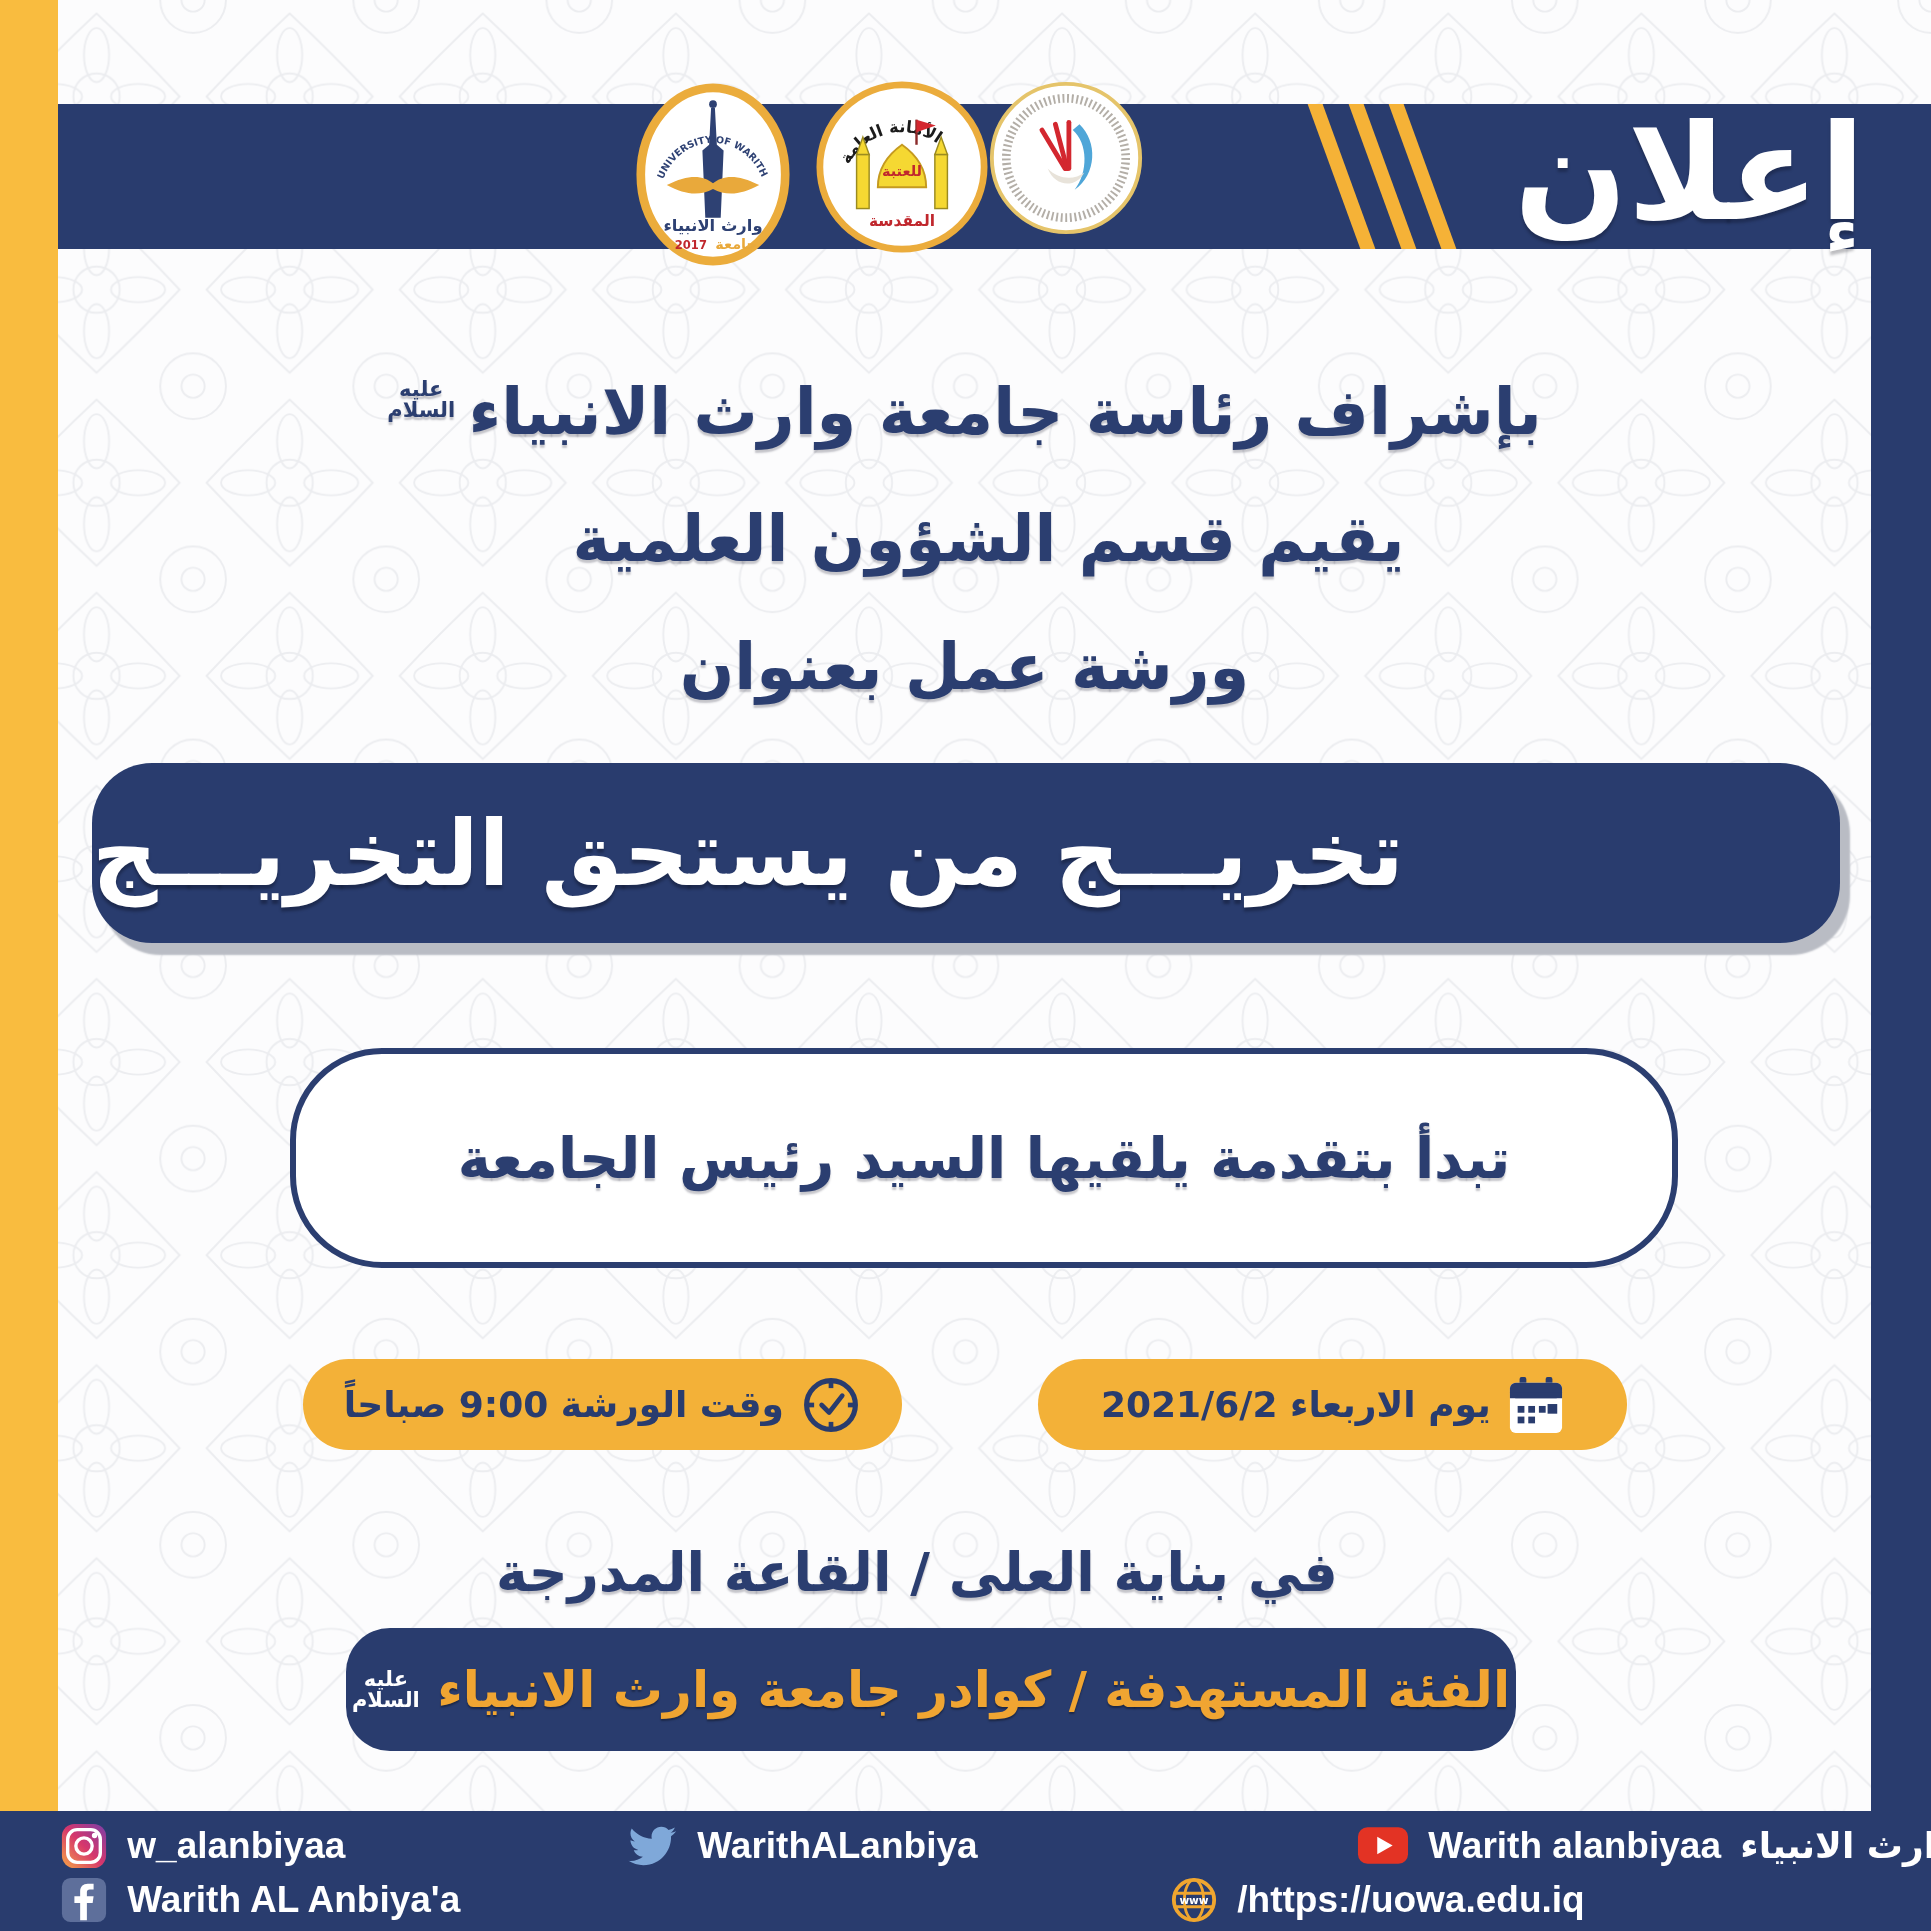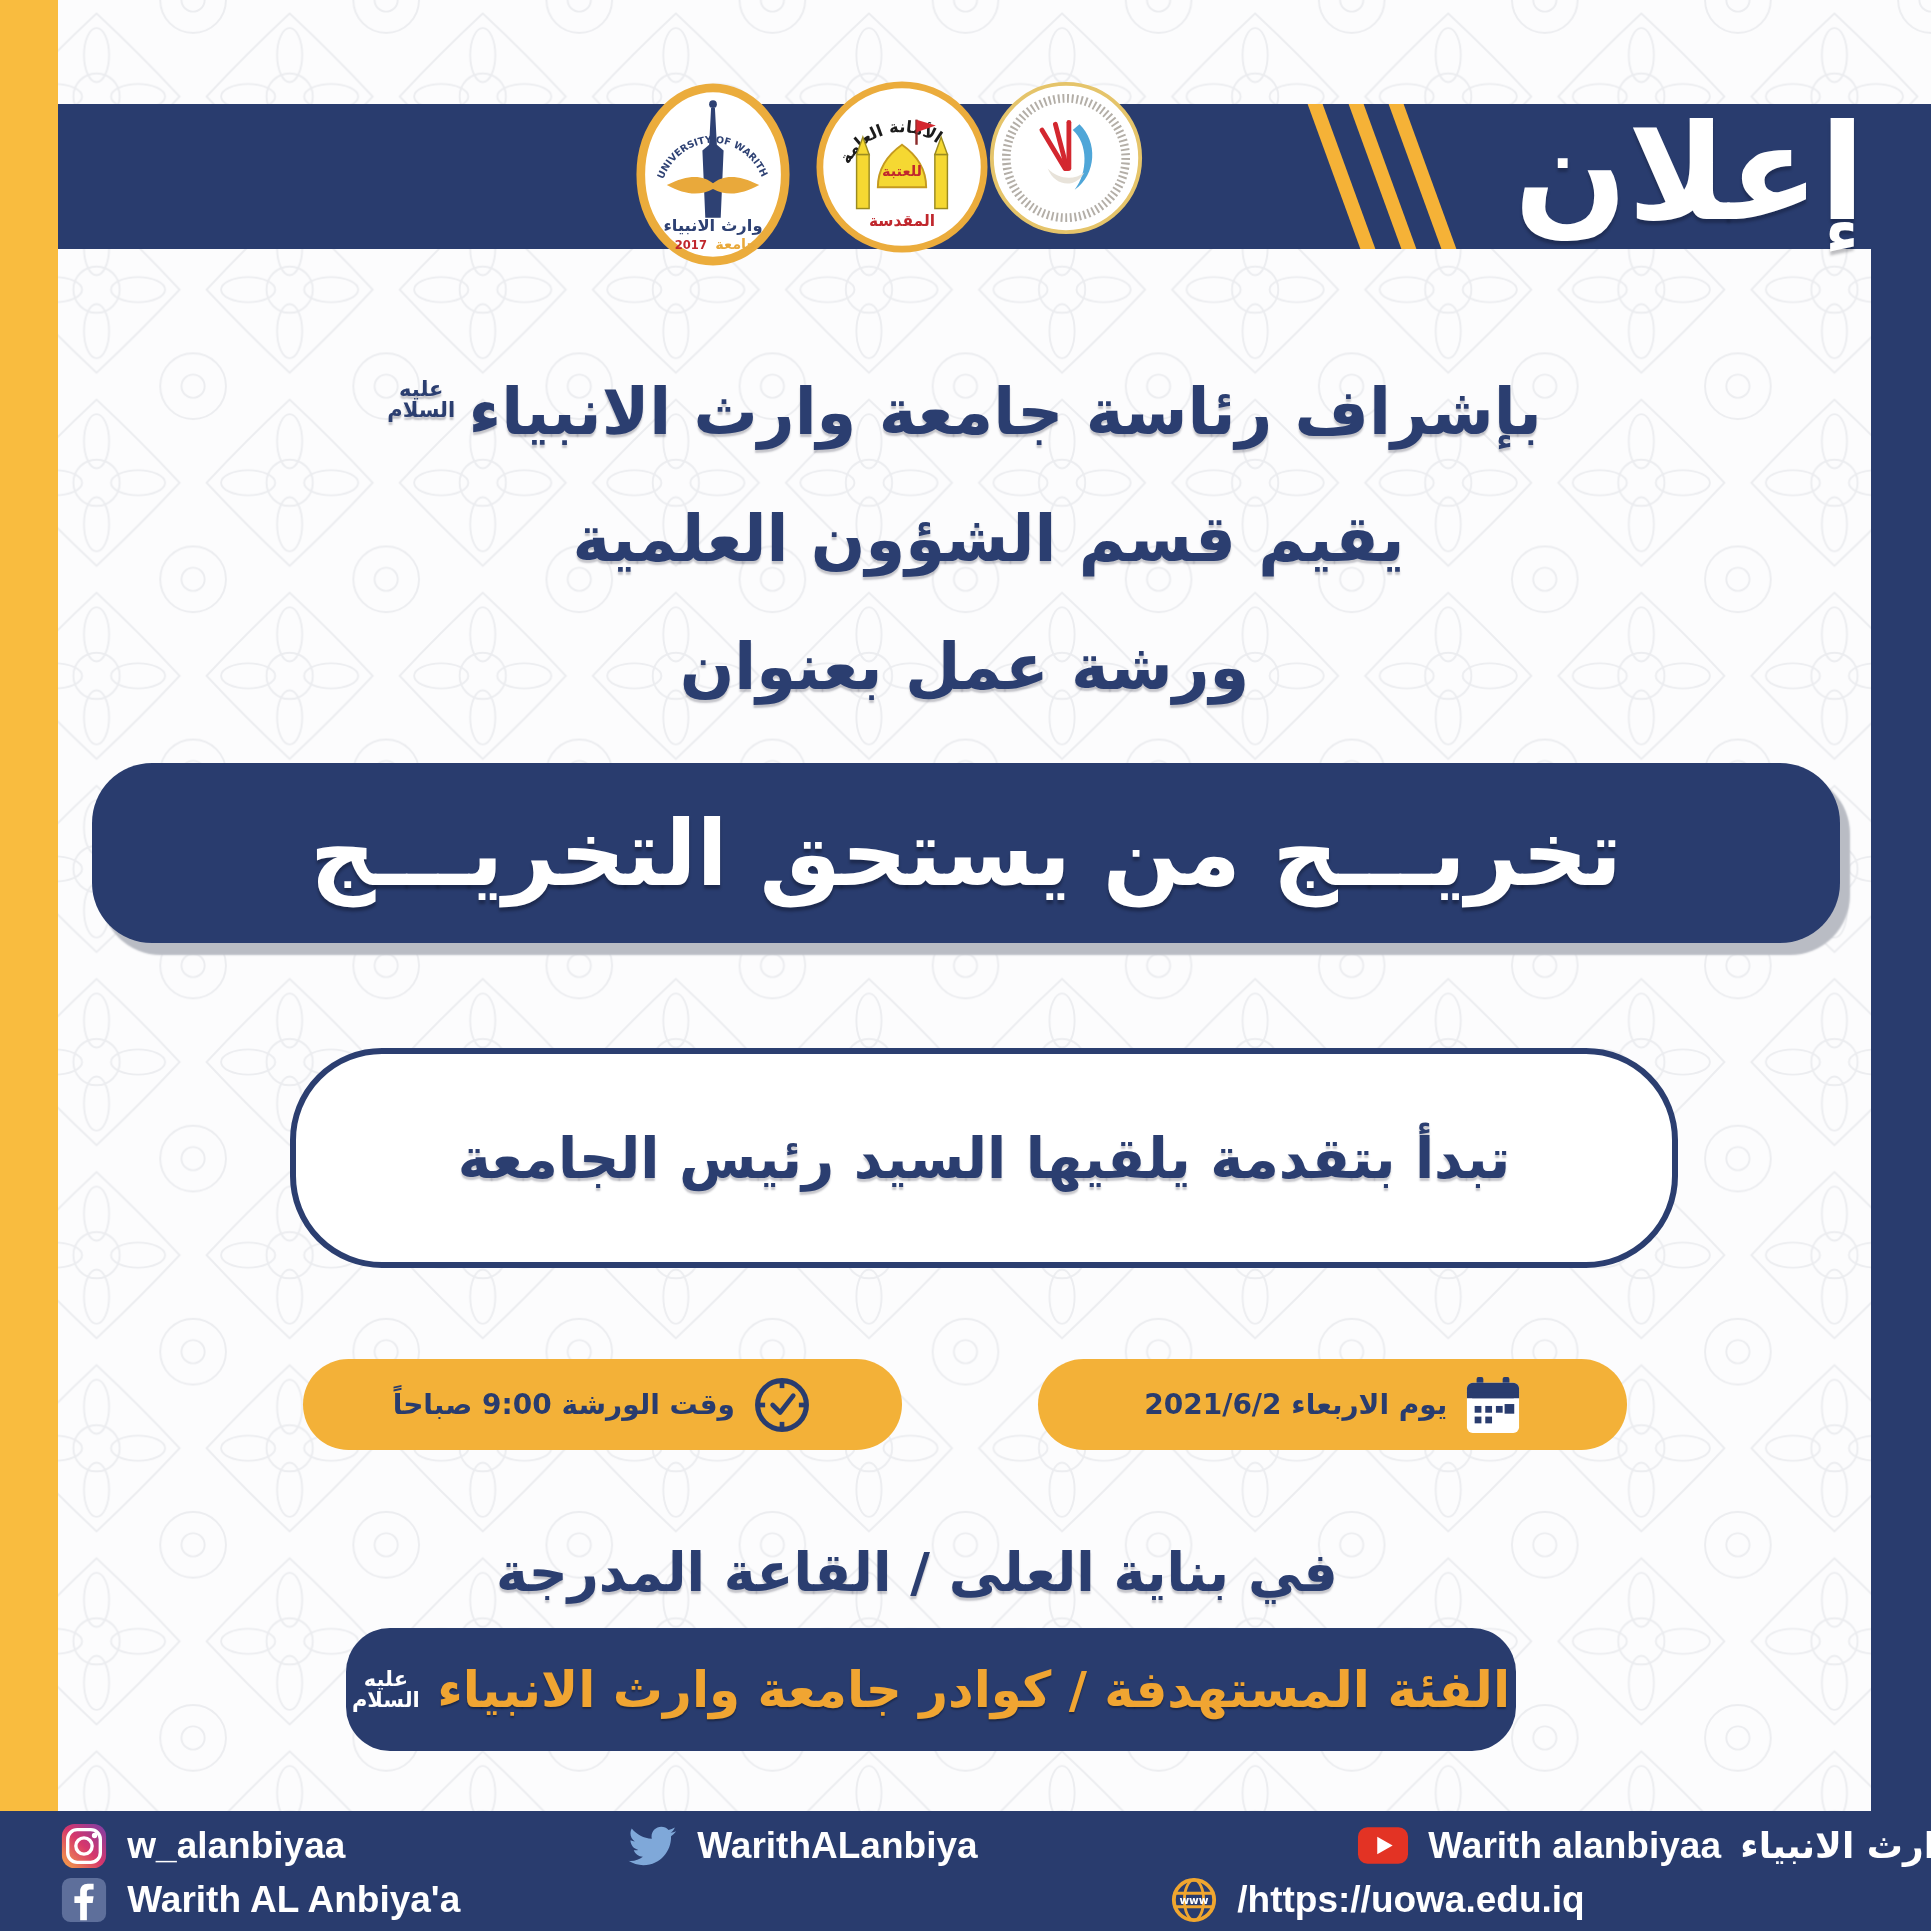--- a/index.html
+++ b/index.html
@@ -32,38 +32,38 @@
   .intro-2{top:502px;font-size:64px;padding-left:48px;}
   .intro-3{top:630px;font-size:64px;}
   .intro, .big-ar{text-shadow:0 2.9px 1.9px rgba(50,50,70,.28);}
   .honorific{display:inline-block;font-size:21px;line-height:1.0;vertical-align:17.4px;margin-right:13.5px;font-weight:bold;}
   .honorific span{display:block;text-align:center;}
 
   
   .title-banner{
     position:absolute;left:92px;top:763px;width:1748px;height:180px;z-index:1;
     background:#293C6E;border-radius:60px;box-shadow:9.7px 11.6px 1.9px #b9bcc4;
-    display:flex;align-items:center;justify-content:center;
+    display:flex;align-items:center;
   }
   .title-banner .t{color:#ffffff;font-size:91px;font-weight:bold;text-shadow:0 3.9px 2.9px rgba(0,0,10,.3);}
 
   
   .presenter-box{
     position:absolute;left:290px;top:1048px;width:1376px;height:208px;z-index:1;
     background:#ffffff;border:6.8px solid #2B3E70;border-radius:92px;
     display:flex;flex-direction:column;align-items:center;justify-content:center;gap:10px;
   }
   .presenter-line{color:#2B3E70;font-size:56px;font-weight:bold;}
   .presenter-name{color:#F0A62F;font-size:62px;font-weight:bold;text-shadow:0 1.9px 1.9px rgba(80,60,0,.2);}
 
   
   .pill{
     position:absolute;top:1359px;height:91px;z-index:1;background:#F3B138;border-radius:50px;
     display:flex;align-items:center;justify-content:center;gap:17.4px;
-    color:#293C6E;font-size:28px;font-weight:bold;
+    color:#293C6E;font-size:36px;font-weight:bold;
   }
   .pill-time{left:303px;width:599px;}
   .pill-date{left:1038px;width:589px;}
   .pill svg{flex:0 0 auto;}
 
   
   .location-line{position:absolute;left:0;width:1834px;top:1541px;z-index:1;text-align:center;
     color:#2B3E70;font-size:54px;font-weight:bold;}
   .audience-banner{
     position:absolute;left:346px;top:1628px;width:1170px;height:123px;z-index:1;

